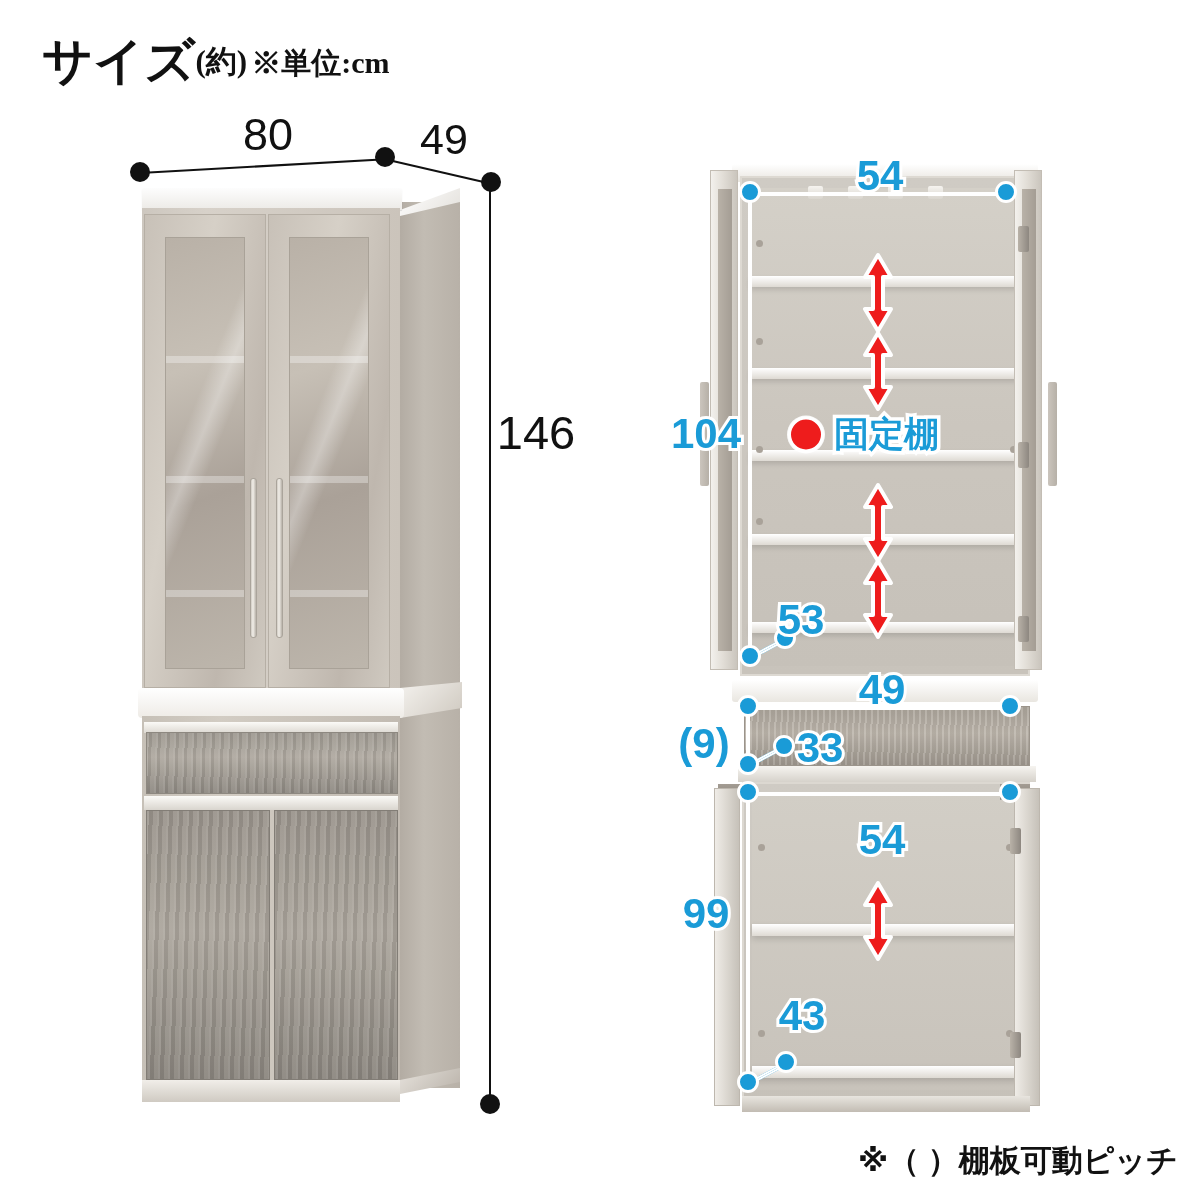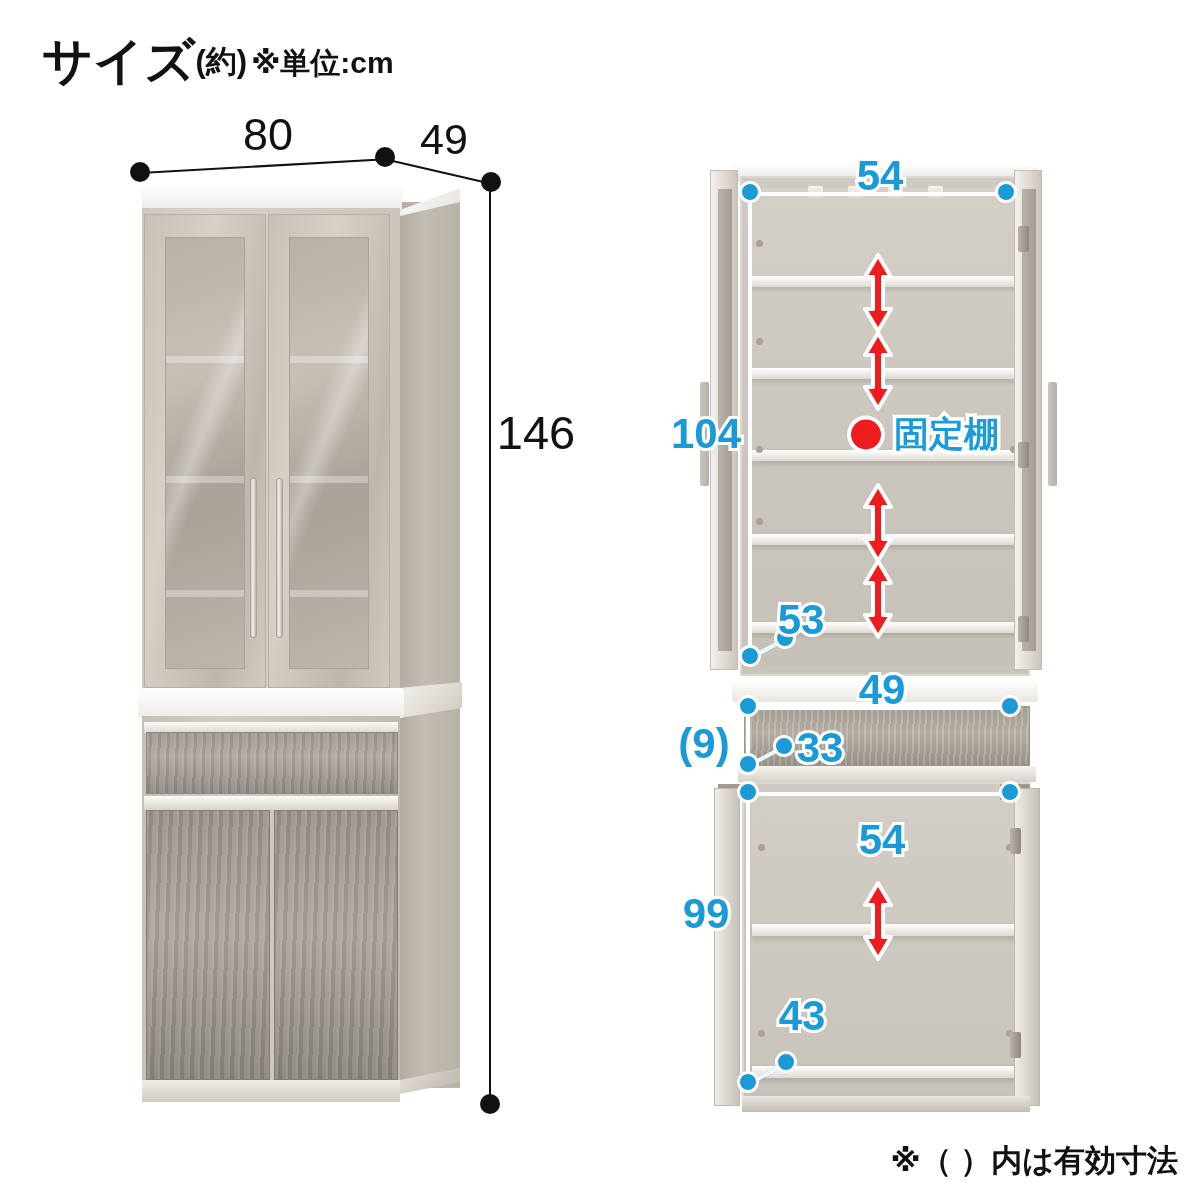--- a/index.html
+++ b/index.html
@@ -9,20 +9,21 @@
     font-family: "Liberation Sans", "DejaVu Sans", sans-serif;
     overflow: hidden;
   }
   #stage { position: relative; width: 1200px; height: 1200px; background: #fff; }
 
   
   .title-main {
     position: absolute; left: 42px; top: 28px;
     font-size: 50px; font-weight: 700; color: #111; letter-spacing: 0px;
     white-space: nowrap;
+    font-family: Liberation Serif, serif;
   }
   .title-sub {
     font-size: 31px; font-weight: 700; vertical-align: 6px;
   }
   .title-unit {
     font-size: 30px; font-weight: 600; vertical-align: 5px; margin-left: 4px;
   }
   .red-note {
     position: absolute; right: 18px; top: 36px;
     text-align: right; color: #e8231b;
@@ -281,21 +282,21 @@
 
 <div id="stage">
 
   <div class="title-main">
     <span>サイズ</span><span class="title-sub">(約)</span><span class="title-unit">※単位:cm</span>
   </div>
 
   <div class="red-note">
   </div>
 
-  <div class="footer-note">※（ ）内は有効寸法</div>
+  <div class="footer-note">※（ ）棚板可動ピッチ</div>
 
   <div id="left-photo">
     <div class="lp-side"></div>
     <div class="lp-side-top"></div>
     <div class="lp-top-white"></div>
 
     <div class="lp-upper-body"></div>
 
     <div class="lp-door l">
       <div class="lp-glass">
@@ -401,21 +402,21 @@
   <div class="clabel" style="left:880px; top:176px; font-size:42px;">54</div>
 
   <div class="cline" style="left:750px; top:192px; width:464px; transform:rotate(90deg);"></div>
   <div class="cdot" style="left:750px; top:656px;"></div>
   <div class="clabel" style="left:706px; top:434px; font-size:42px;">104</div>
 
   <div class="cline" style="left:750px; top:656px; width:40px; transform:rotate(-28deg);"></div>
   <div class="cdot" style="left:785px; top:638px;"></div>
   <div class="clabel" style="left:801px; top:620px; font-size:42px;">53</div>
 
-  <div class="fixmark" style="left:848px; top:434px;">
+  <div class="fixmark" style="left:788px; top:434px;">
     <div class="fixdot"></div>
     <div class="fixtext">固定棚</div>
   </div>
 
   <div class="arrow" style="left:878px; top:252px;">
     <svg width="40" height="82" viewBox="0 0 40 82">
       <path d="M20 3 L33 25 L25 25 L25 57 L33 57 L20 79 L7 57 L15 57 L15 25 L7 25 Z" fill="#ee1c1c" stroke="#ffffff" stroke-width="4" stroke-linejoin="round"></path>
     </svg>
   </div>
   <div class="arrow" style="left:878px; top:330px;">

